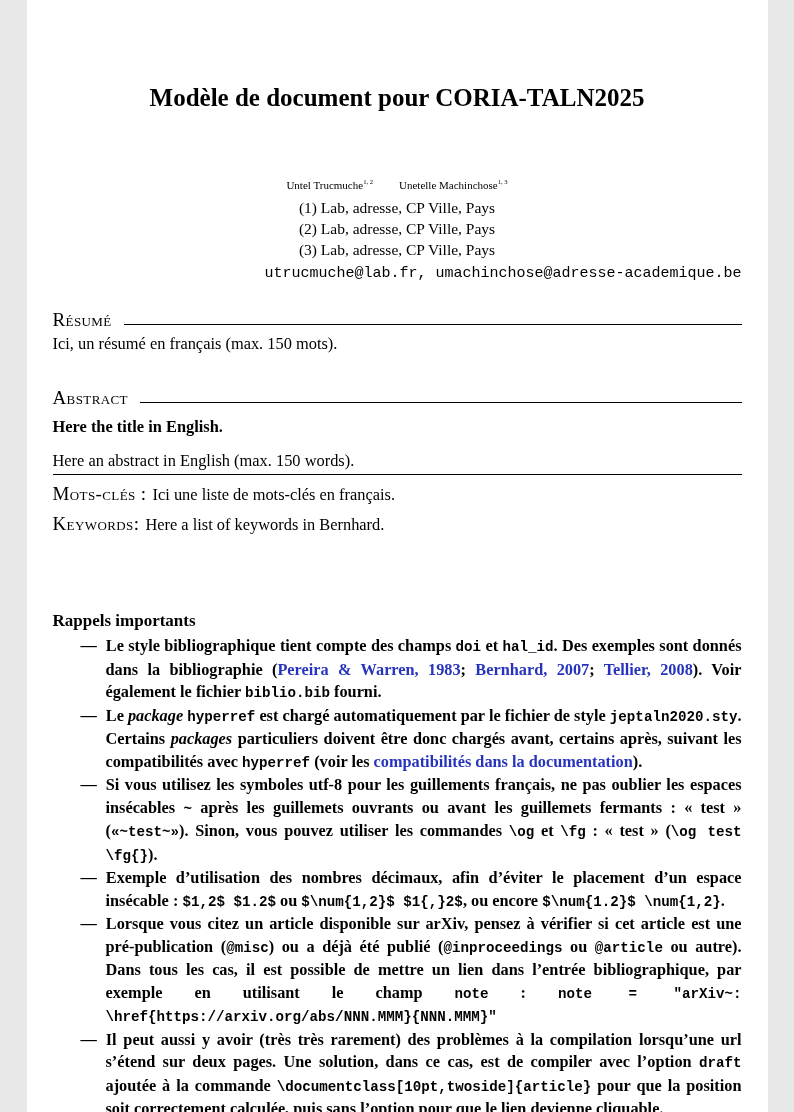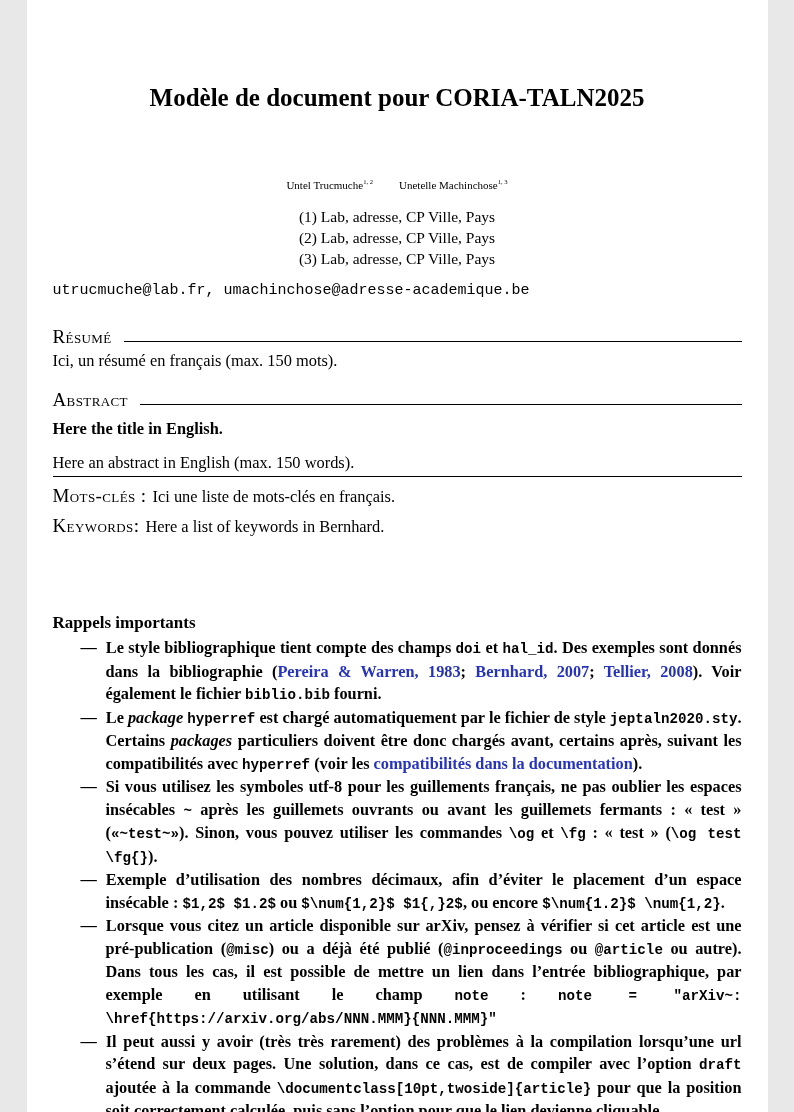--- a/index.html
+++ b/index.html
@@ -22,41 +22,41 @@
     font-size: 25px;
     font-weight: bold;
   }
   .authors-line {
     margin-top: 67px;
     text-align: center;
     font-size: 11px;
   }
   .st-sup { vertical-align: super; font-size: 0.6em; line-height: 0; }
   .st-gap { display: inline-block; width: 26px; }
-  .affils { margin-top: 16px; text-align: center; font-size: 15.5px; line-height: 20.8px; }
+  .affils { margin-top: 7px; text-align: center; font-size: 15.5px; line-height: 20.8px; }
   .email-line {
-    margin-top: 13px;
-    text-align: left;
+    margin-top: 5px;
+    text-align: right;
     font-family: "Liberation Mono", monospace;
     font-size: 15px;
   }
 
   .label-row { display: flex; align-items: flex-end; }
   .sc-label {
     font-variant: small-caps;
     font-size: 19px;
     letter-spacing: 0.4px;
     white-space: nowrap;
   }
   .rule { flex: 1; height: 1px; background: #000; margin-left: 12px; margin-bottom: 6px; }
   .full-rule { height: 1px; background: #000; margin-top: 3px; }
 
   .resume-row { margin-top: 27px; }
   .resume-text { margin-top: 3px; font-size: 16.4px; }
-  .abstract-row { margin-top: 18px; }
+  .abstract-row { margin-top: 33px; }
   .abstract-title { margin-top: 8px; font-size: 16.4px; font-weight: bold; }
   .abstract-text { margin-top: 14px; font-size: 16.4px; }
   .kv-row { margin-top: 8px; font-size: 16.4px; }
   .kv-row .sc-label { margin-right: 6px; }
 
   .section-title { margin-top: 76px; font-size: 17px; font-weight: bold; }
 
   .rappels-list { margin-top: 4px; font-size: 16.3px; line-height: 22.5px; font-weight: bold; }
   .list-item {
     padding-left: 53px;

